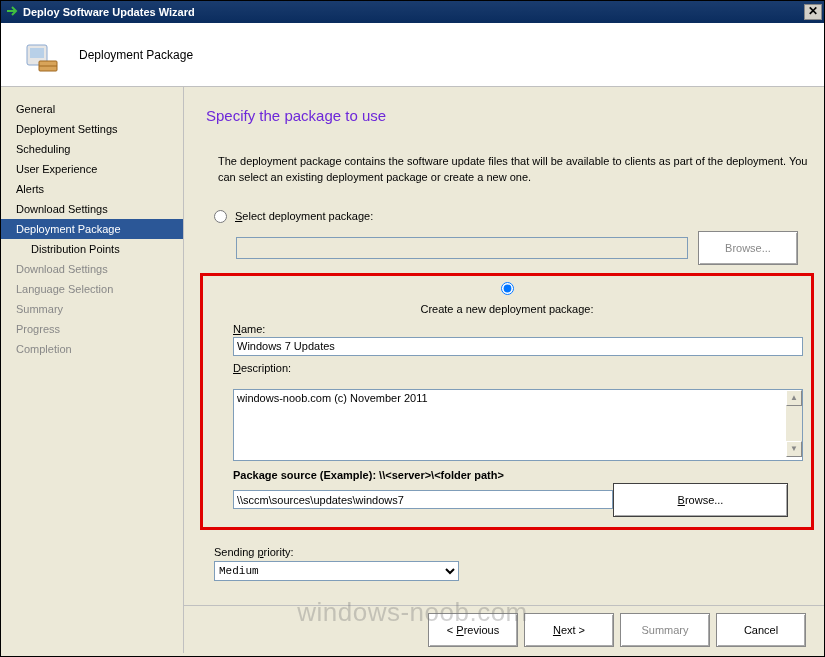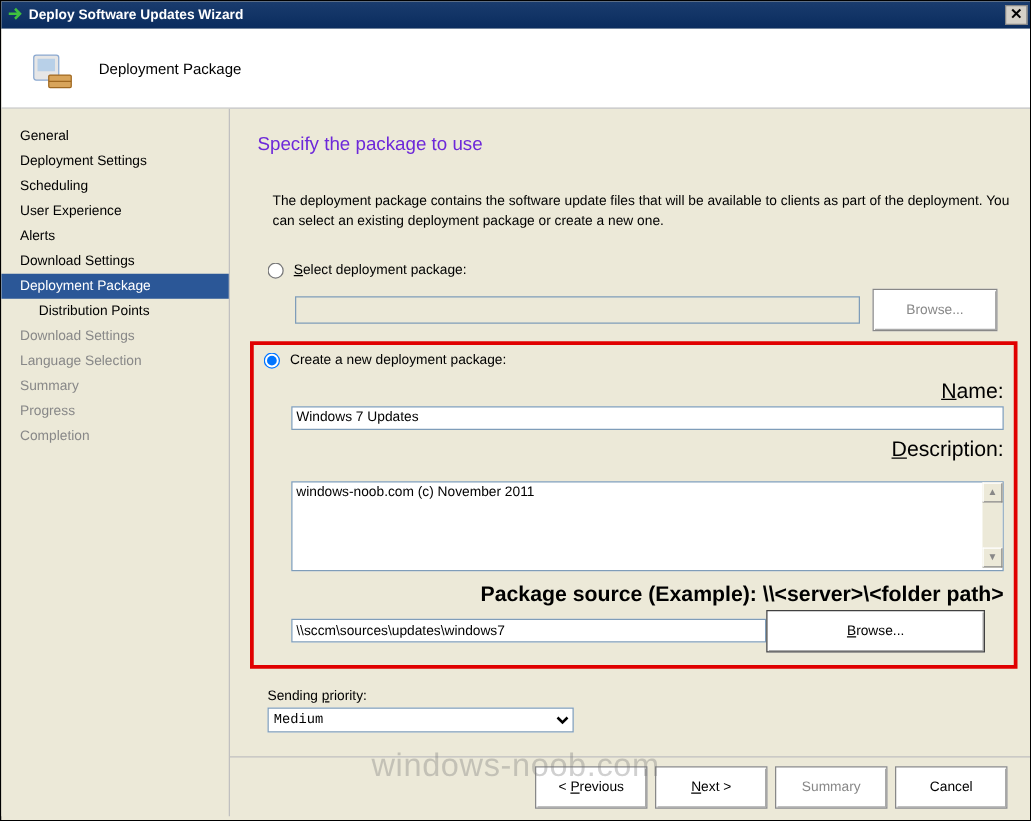--- a/index.html
+++ b/index.html
@@ -125,22 +125,21 @@
   padding: 6px 8px 10px 6px;
   margin: 0 -6px 12px -6px;
 }
 .form-row {
   margin-left: 24px;
   margin-bottom: 2px;
 }
 .form-row label {
   display: block;
   margin-bottom: 2px;
-  font-size: 17px;
-  text-align: right;
+  font-size: 11px;
 }
 .underline { text-decoration: underline; }
 .text-input {
   width: 570px;
   height: 19px;
   border: 1px solid #7f9db9;
   background: #fff;
   font-family: Tahoma, Arial, sans-serif;
   font-size: 11px;
   padding: 1px 3px;
@@ -302,21 +301,21 @@
           <span class="underline">S</span><span>elect deployment package:</span>
         </span>
       </div>
       <div class="field-group-top">
         <input class="text-input" style="width: 452px; height: 22px; background: rgb(236, 233, 216);" disabled="">
         <button class="btn disabled" disabled="" style="width:100px;">Browse...</button>
       </div>
 
       <div class="highlight-box">
 
-        <div class="radio-row" style="margin-left:2px;">
+        <div class="radio-row" style="margin-left:2px;flex-direction:column;">
           <input type="radio" name="pkgmode" checked="" style="">
           <span>Create a new deployment package:</span>
         </div>
 
         <div class="form-row">
           <label><span class="underline">N</span>ame:</label>
           <input class="text-input" value="Windows 7 Updates" style="">
         </div>
 
         <div class="form-row" style="margin-top:6px;">

